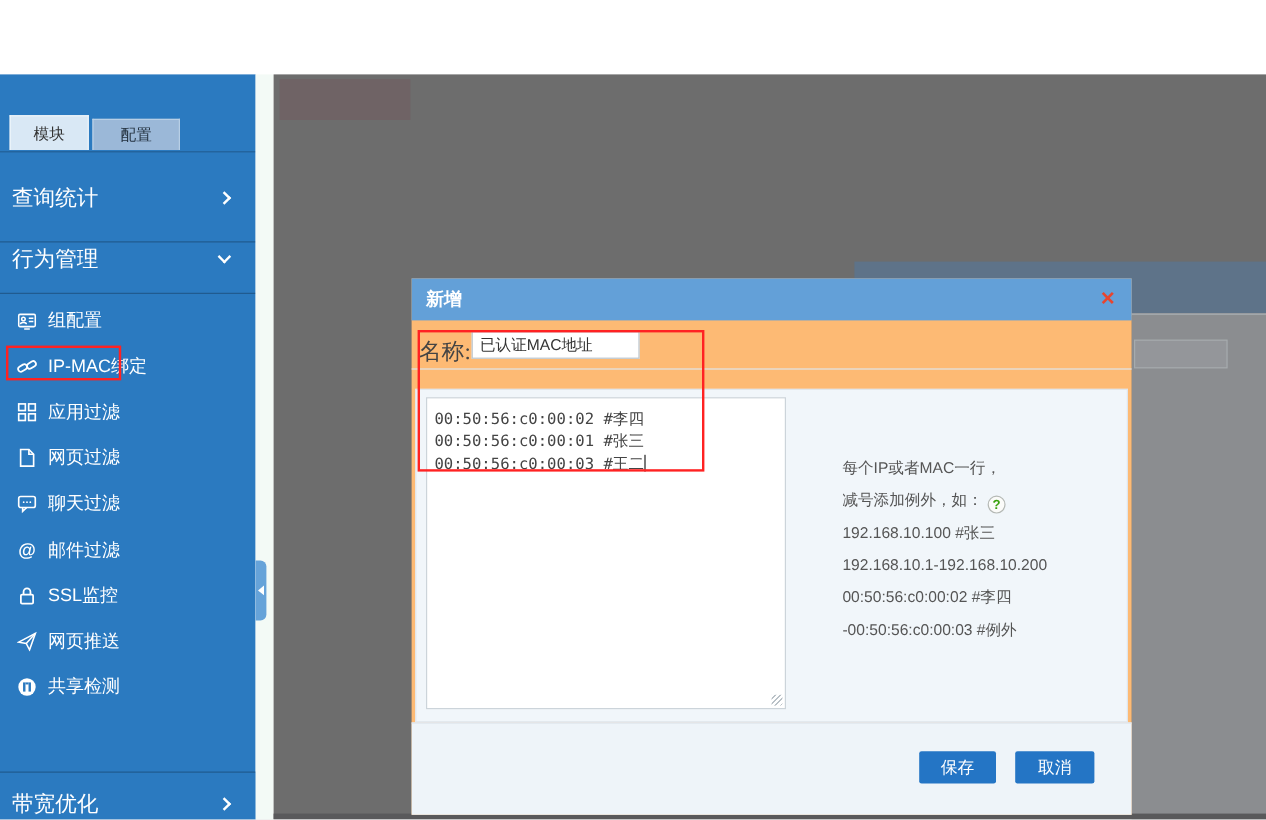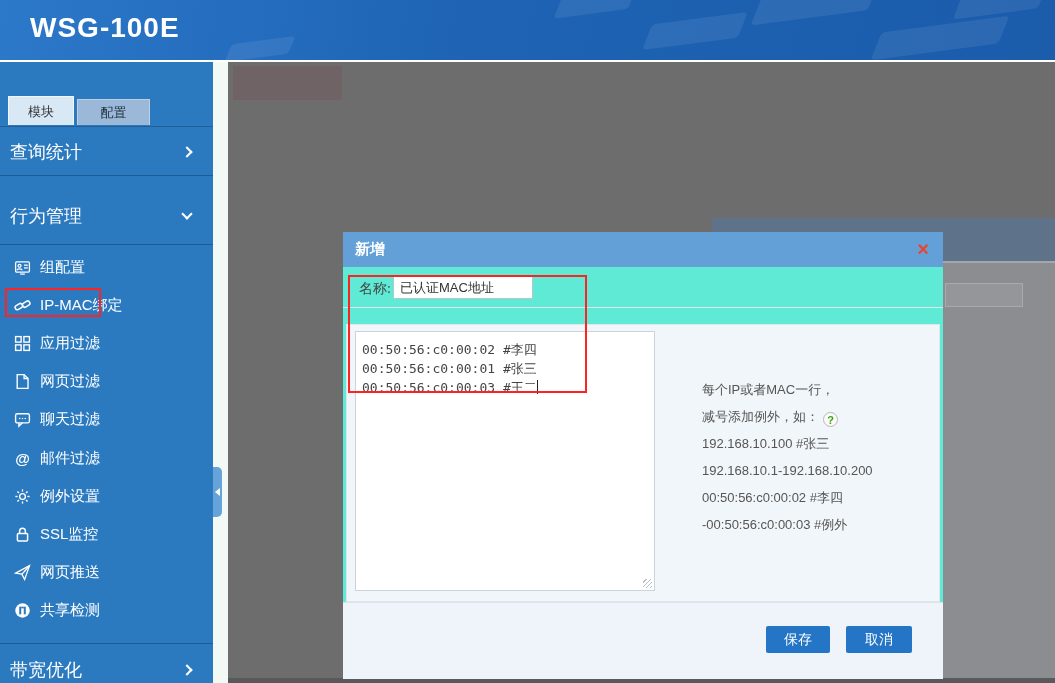--- a/index.html
+++ b/index.html
@@ -19,21 +19,21 @@
   .k5{ left:960px; top:-10px; width:80px; height:24px; }
   .k6{ left:230px; top:40px; width:60px; height:18px; }
 
   
   .sidebar { position:absolute; left:0; top:62px; width:213px; height:621px; background:#2b7ac0; color:#fff; }
   .tab { position:absolute; text-align:center; font-size:13px; cursor:pointer; }
   .tab-module { left:8px; top:34px; width:66px; height:29px; line-height:29px; background:#d9e8f5; color:#333; border:1px solid #eef5fb; border-bottom:none; }
   .tab-config { left:77px; top:37px; width:73px; height:26px; line-height:26px; background:#9bb8d8; color:#23313f; border:1px solid #b8cfe6; border-bottom:none; }
   .tabs-divider { position:absolute; left:0; top:64px; width:213px; height:1px; background:rgba(0,0,0,0.22); }
   .side-section { position:absolute; left:0; width:213px; padding-left:10px; display:flex; align-items:center; font-size:18px; color:#fff; cursor:pointer; }
-  .sec-query { top:66px; height:48px; border-bottom:1px solid rgba(0,0,0,0.25);text-align:center; }
+  .sec-query { top:66px; height:74px; border-bottom:1px solid rgba(0,0,0,0.25);text-align:center; }
   .sec-behavior { top:125px; height:58px; border-bottom:1px solid rgba(0,0,0,0.25); }
   .sec-bandwidth { top:581px; height:52px; border-top:1px solid rgba(0,0,0,0.25); background:#2b7ac0; }
   .chev { position:absolute; right:22px; width:8px; height:8px; border-right:2px solid #fff; border-top:2px solid #fff; }
   .chev-right { transform:rotate(45deg); }
   .chev-down { transform:rotate(135deg); margin-top:-4px; }
   .menu { position:absolute; left:0; top:186px; width:213px; }
   .menu-item { height:38.2px; display:flex; align-items:center; padding-left:14px; font-size:15px; color:#fff; cursor:pointer; }
   .menu-item .mi-icon { width:17px; height:17px; margin-right:9px; display:inline-flex; align-items:center; justify-content:center; flex:none; }
   .mi-icon svg { width:17px; height:17px; display:block; }
   .icon-text { font-size:15px; font-weight:bold; color:#fff; line-height:17px; }
@@ -44,26 +44,26 @@
   
   .content { position:absolute; left:228px; top:62px; width:827px; height:621px; background:#6d6d6d; }
   .dim-red-rect { position:absolute; left:5px; top:4px; width:109px; height:34px; background:#6f6365; }
   .dim-band { position:absolute; left:484px; top:156px; width:343px; height:43px; background:#5e7389; }
   .dim-band-line { position:absolute; left:484px; top:199px; width:343px; height:2px; background:#a2a7ab; }
   .dim-right { position:absolute; left:715px; top:201px; width:112px; height:420px; background:#8b8d90; }
   .dim-input { position:absolute; left:717px; top:221px; width:78px; height:24px; background:#94969a; border:1px solid #a6abad; }
   .dim-bottom { position:absolute; left:0; top:616px; width:827px; height:5px; background:#59595b; }
 
   
-  .modal { position:absolute; left:343px; top:232px; width:600px; height:447px; background:#5eead4; }
+  .modal { position:absolute; left:343px; top:232px; width:600px; height:447px; background:#fdba74; }
   .modal-header { position:absolute; left:0; top:0; width:600px; height:35px; background:#63a0d8; }
   .modal-title { position:absolute; left:12px; top:8px; font-size:15px; font-weight:bold; color:#fff; }
   .modal-close { position:absolute; right:14px; top:4px; font-size:20px; font-weight:bold; color:#e8452e; cursor:pointer; line-height:26px; }
   .name-row { position:absolute; left:0; top:35px; width:600px; height:41px; border-bottom:1px solid #dfe5ea; }
-  .name-label { position:absolute; left:16px; top:13px; font-size:14px; color:#444;font-family:Liberation Serif, serif; }
+  .name-label { position:absolute; left:6px; top:13px; font-size:19px; color:#444;font-family:Liberation Serif, serif; }
   .name-input { position:absolute; left:50px; top:9px; width:140px; height:23px; border:1px solid #b9c4cc; background:#fff; font-size:13px; color:#333; padding:0 6px; font-family:"Liberation Sans","DejaVu Sans",sans-serif; }
   .inner-panel { position:absolute; left:3px; top:92px; width:594px; height:278px; border:1px solid #e0e6eb; background:#f1f6fa; }
   .fake-textarea { position:absolute; left:12px; top:99px; width:300px; height:260px; background:#fff; border:1px solid #ccd4da; padding:8px 6px; font-family:"DejaVu Sans Mono","Liberation Mono",monospace; font-size:13px; color:#444; line-height:19px; cursor:text; }
   .ta-line { white-space:pre; }
   .caret { display:inline-block; width:1px; height:14px; background:#222; vertical-align:-2px; }
   .grip { position:absolute; right:2px; bottom:2px; width:9px; height:9px;
     background:repeating-linear-gradient(135deg, transparent 0 2px, #b9c1c7 2px 3px); }
   .help-block { position:absolute; left:359px; top:148px; width:232px; font-size:13px; color:#555; }
   .help-line { height:27px; line-height:20px; white-space:nowrap; }
   .qmark { display:inline-block; width:15px; height:15px; border-radius:50%; background:#fbfbf9; border:1px solid #b5b9b5; color:#3aa20d; font-size:11px; font-weight:bold; text-align:center; line-height:15px; margin-left:4px; vertical-align:-3px; cursor:pointer; }
@@ -75,29 +75,20 @@
   
   .anno { position:absolute; border:2px solid #ff2222; pointer-events:none; }
   .anno-sidebar { left:5px; top:288px; width:96px; height:29px; }
   .anno-modal { left:348px; top:275px; width:239px; height:118px; }
 </style>
 </head>
 <body>
 
 <div class="app">
 
-  <div class="top-header">
-    <div class="key k1"></div>
-    <div class="key k2"></div>
-    <div class="key k3"></div>
-    <div class="key k4"></div>
-    <div class="key k5"></div>
-    <div class="key k6"></div>
-    <div class="brand">WSG-100E</div>
-  </div>
 
   <div class="sidebar">
     <div class="tab tab-module">模块</div>
     <div class="tab tab-config">配置</div>
     <div class="tabs-divider"></div>
 
     <div class="side-section sec-query">
       <span>查询统计</span>
       <span class="chev chev-right"></span>
     </div>
@@ -162,36 +153,20 @@
         <span>聊天过滤</span>
       </div>
       <div class="menu-item">
         <span class="mi-icon">
           <span class="icon-text">@</span>
         </span>
         <span>邮件过滤</span>
       </div>
       <div class="menu-item">
         <span class="mi-icon">
-          <svg viewBox="0 0 16 16" fill="none" stroke="#fff" stroke-width="1.3">
-            <circle cx="8" cy="8" r="2.7"></circle>
-            <line x1="8" y1="1.3" x2="8" y2="3.4"></line>
-              <line x1="8" y1="12.6" x2="8" y2="14.7"></line>
-            <line x1="1.3" y1="8" x2="3.4" y2="8"></line>
-              <line x1="12.6" y1="8" x2="14.7" y2="8"></line>
-            <line x1="3.2" y1="3.2" x2="4.7" y2="4.7"></line>
-              <line x1="11.3" y1="11.3" x2="12.8" y2="12.8"></line>
-            <line x1="3.2" y1="12.8" x2="4.7" y2="11.3"></line>
-              <line x1="11.3" y1="4.7" x2="12.8" y2="3.2"></line>
-          </svg>
-        </span>
-        <span>例外设置</span>
-      </div>
-      <div class="menu-item">
-        <span class="mi-icon">
           <svg viewBox="0 0 16 16" fill="none" stroke="#fff" stroke-width="1.4">
             <rect x="3.2" y="7" width="9.6" height="7.2" rx="1"></rect>
             <path d="M5.3 7 V4.8 a2.7 2.7 0 0 1 5.4 0 V7"></path>
           </svg>
         </span>
         <span>SSL监控</span>
       </div>
       <div class="menu-item">
         <span class="mi-icon">
           <svg viewBox="0 0 16 16" fill="none" stroke="#fff" stroke-width="1.2">

